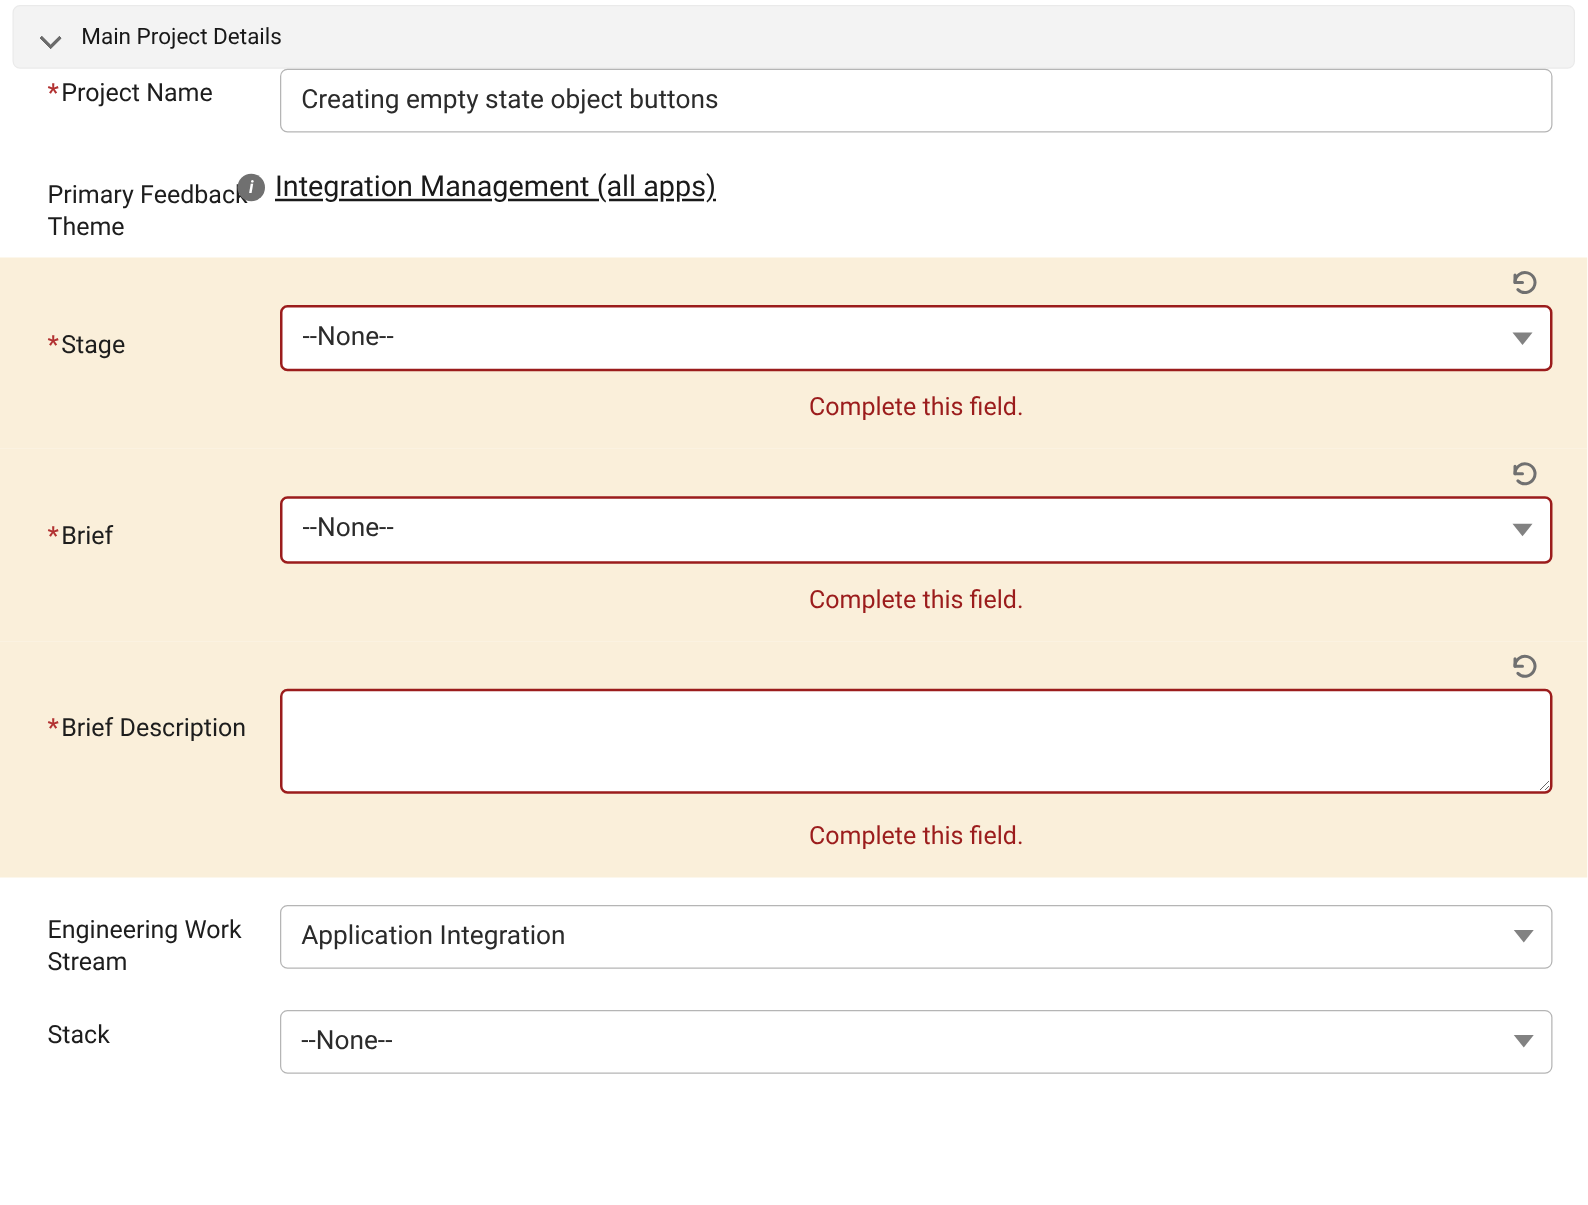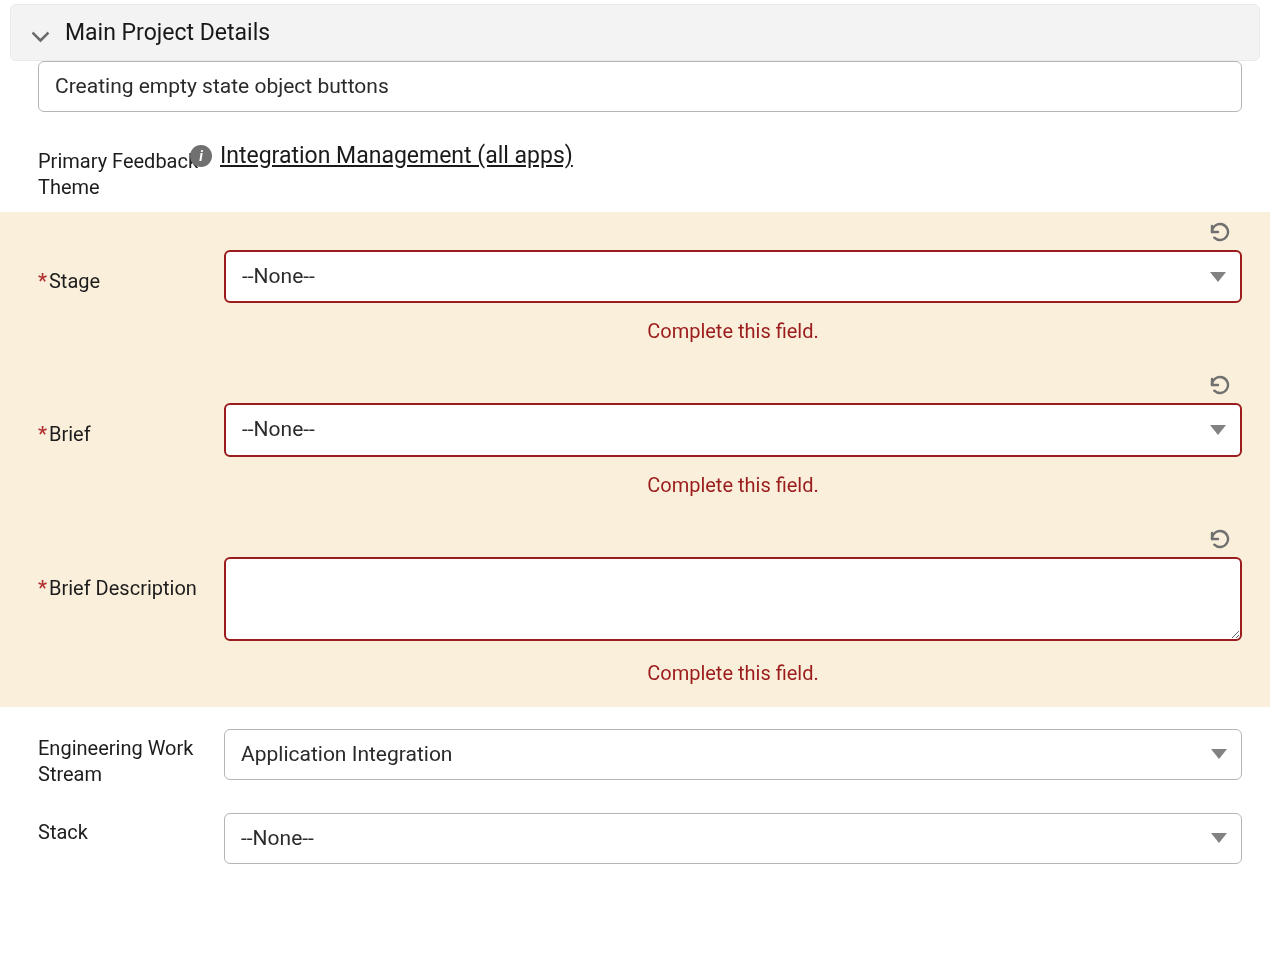--- a/index.html
+++ b/index.html
@@ -30,21 +30,21 @@
   .chevron::before {
     content: "";
     position: absolute;
     left: 3px; top: 3px;
     width: 10px; height: 10px;
     border-right: 3px solid #6b6b6b;
     border-bottom: 3px solid #6b6b6b;
     transform: rotate(45deg);
     border-radius: 1px;
   }
-  .panel-title { font-size: 23px; }
+  .panel-title { font-size: 18px; }
   .form { padding: 0 0 10px 0; }
   .row {
     display: flex;
     align-items: flex-start;
     padding: 12px 28px 12px 38px;
   }
   .row.has-error {
     background: #faefda;
     padding-top: 0;
     padding-bottom: 22px;
@@ -140,20 +140,21 @@
 
   <div class="panel-header">
     <span class="chevron"></span>
     <span class="panel-title">Main Project Details</span>
   </div>
 
   <div class="form">
 
 
     <div class="row" style="padding-top:0;">
+      <div class="label-col"><span class="required-star">*</span><span>Project Name</span></div>
       <div class="field-col">
         <input type="text" class="input-text" value="Creating empty state object buttons" style="">
       </div>
     </div>
 
     <div class="row" style="padding-top:18px;">
       <div class="label-col">Primary Feedback Theme</div>
       <div class="field-col" style="margin-left:-34px;">
         <div class="info-inline">
           <span class="info-circle">i</span>

